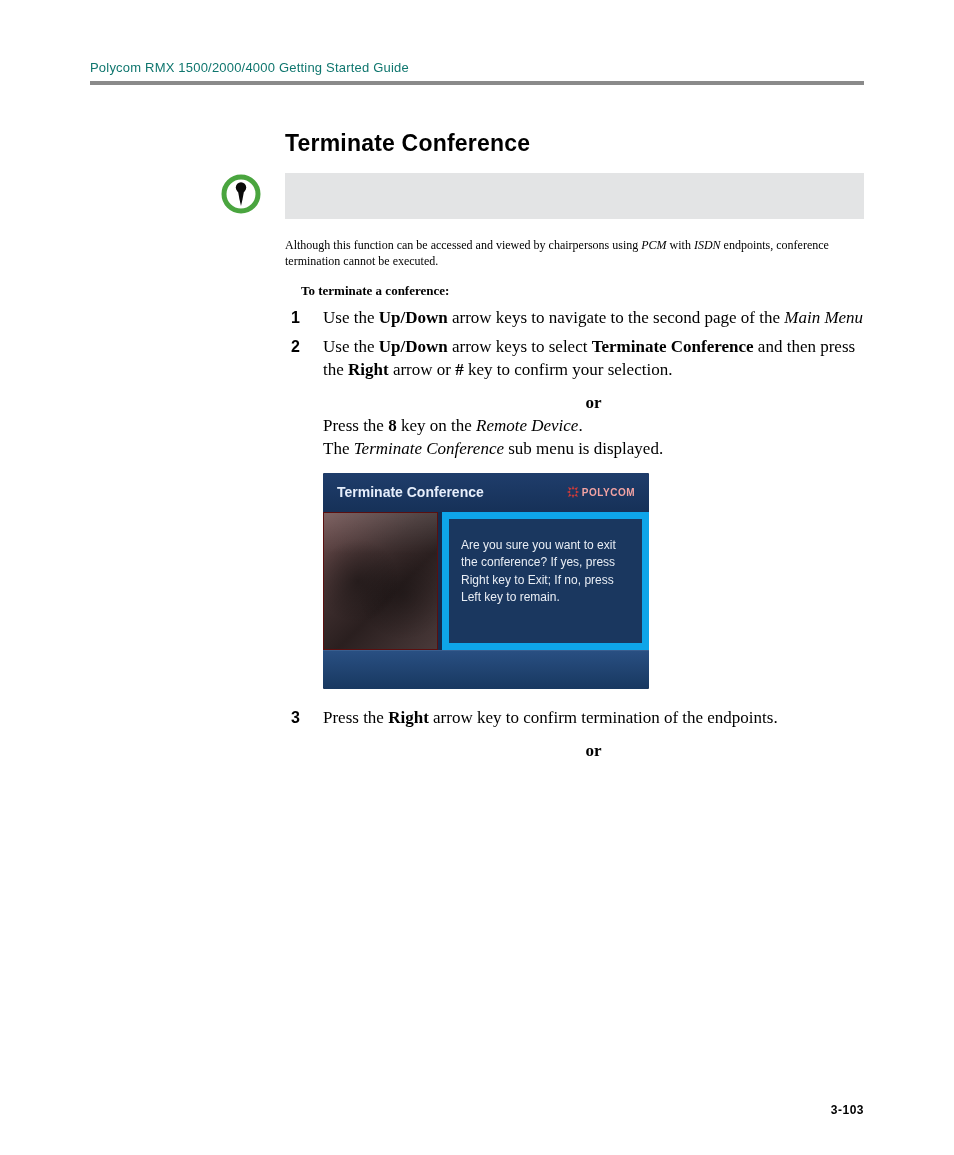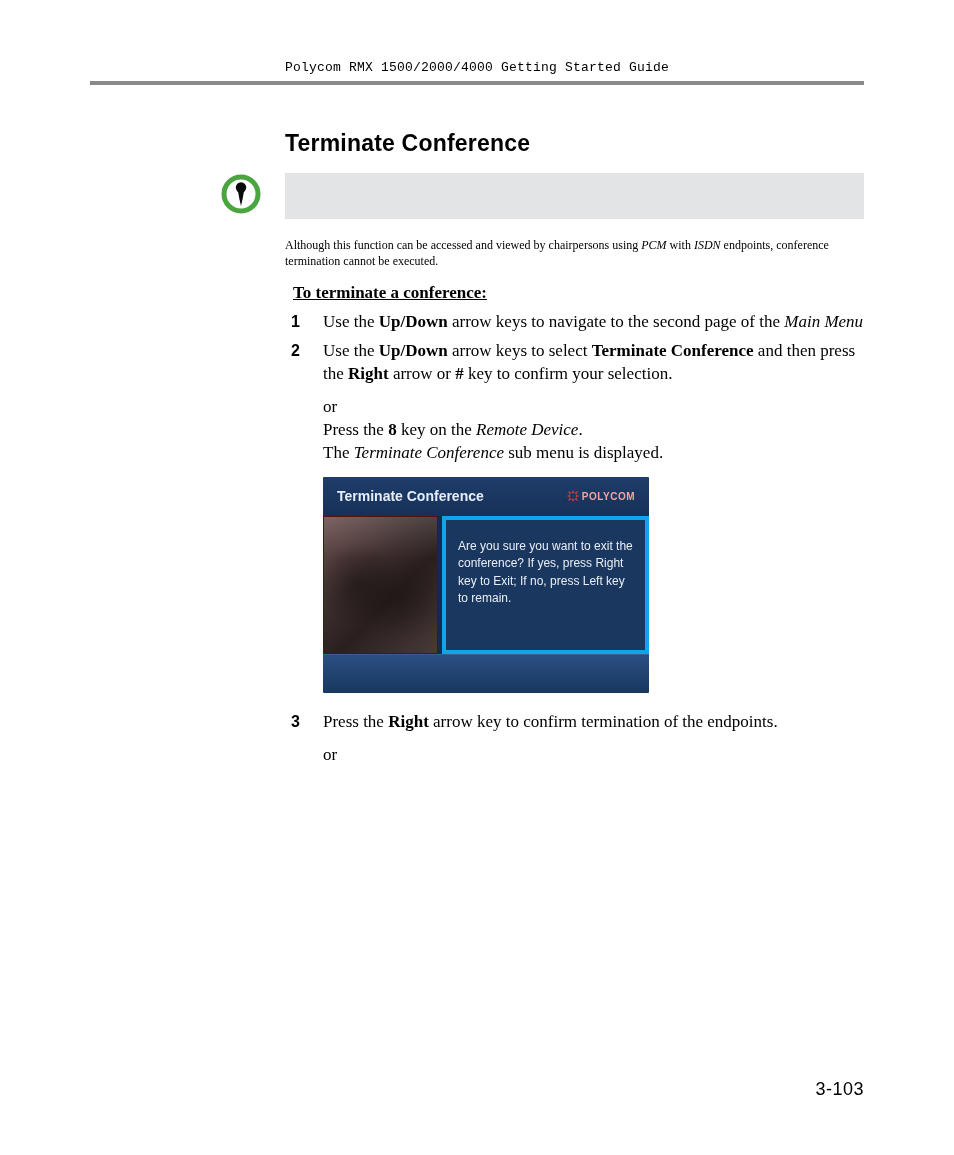--- a/index.html
+++ b/index.html
@@ -13,24 +13,24 @@
     position: relative;
     box-sizing: border-box;
   }
   .page {
     padding: 60px 90px 60px 90px;
     box-sizing: border-box;
     height: 100%;
     position: relative;
   }
   .running-head {
-    font-family: Liberation Mono, monospace;
+    font-family: Liberation Sans, sans-serif;
     font-size: 13px;
-    text-align: center;
-    color: #000000;
+    text-align: left;
+    color: #0f766e;
     letter-spacing: 0.2px;
   }
   .hr {
     margin-top: 6px;
     height: 4px;
     background: #8a8a8a;
     border: none;
   }
   .content-col {
     margin-left: 195px;
@@ -56,24 +56,23 @@
     background: #e3e4e5;
     height: 46px;
     width: 100%;
   }
   .para {
     font-size: 12px;
     line-height: 1.35;
     margin: 18px 0 0 0;
   }
   .lead {
-    font-size: 17px;
-    font-weight: 700;
-    margin: 14px 0 8px 8px;
-    text-decoration: underline;
+    font-size: 13px;
+    font-weight: 700;
+    margin: 14px 0 8px 16px;
   }
   ol.steps {
     list-style: none;
     padding: 0;
     margin: 0;
     counter-reset: step;
   }
   ol.steps > li {
     counter-increment: step;
     position: relative;
@@ -87,22 +86,23 @@
     position: absolute;
     left: 6px;
     top: 0;
     font-family: Arial, Helvetica, sans-serif;
     font-weight: 700;
     font-size: 16px;
   }
   .step-sub {
   }
   .or {
-    font-weight: 400;
+    font-weight: 700;
     margin-top: 10px;
+    text-align: center;
   }
   .screenshot {
     margin-top: 12px;
     width: 326px;
   }
   .ss-outer {
     background: #0f244a;
     color: #e6eefb;
     font-family: Arial, Helvetica, sans-serif;
     border-radius: 2px;
@@ -148,38 +148,38 @@
     position: absolute;
     inset: 0;
     background:
       linear-gradient(180deg, rgba(255,255,255,0.12), rgba(255,255,255,0) 30%),
       radial-gradient(circle at 30% 50%, rgba(0,0,0,0.35) 0, rgba(0,0,0,0) 40%),
       radial-gradient(circle at 70% 60%, rgba(0,0,0,0.25) 0, rgba(0,0,0,0) 40%);
   }
   .ss-msg {
     flex: 1;
     background: #1a375f;
-    border: 4px solid #0ea5e9;
+    border: 7px solid #0ea5e9;
     padding: 18px 12px;
     font-size: 12px;
     line-height: 1.45;
     color: #e9eef5;
   }
   .ss-footer {
     height: 38px;
     background: linear-gradient(#294f82, #183860);
     border-top: 1px solid #3a5e8e;
   }
   .page-number {
     position: absolute;
     right: 90px;
-    bottom: 55px;
+    bottom: 38px;
     font-family: "Century Gothic","Futura",Arial,sans-serif;
-    font-weight: 400;
-    font-size: 18px;
+    font-weight: 700;
+    font-size: 12px;
     letter-spacing: 0.5px;
   }
   em.it { font-style: italic; }
   strong.b { font-weight: 700; }
 </style>
 </head>
 <body>
 
 <div class="page">
   <div class="running-head">Polycom RMX 1500/2000/4000 Getting Started Guide</div>

